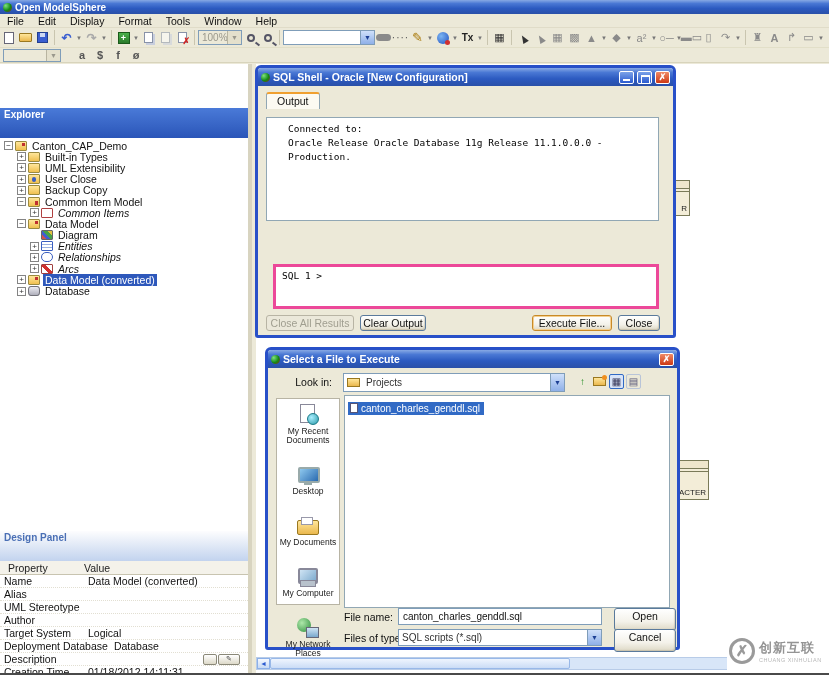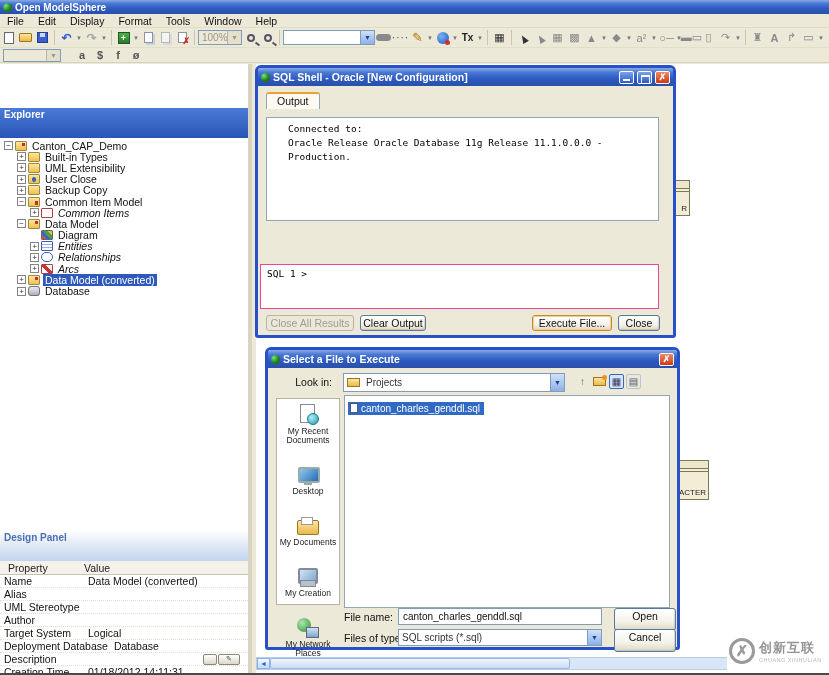--- a/index.html
+++ b/index.html
@@ -132,21 +132,21 @@
     text-align:center;line-height:11px;}
   .dlg-body{position:relative;background:#ece9d8;}
   
   #sqlShell{left:255px;top:2px;width:421px;height:273px;z-index:5;}
   #sqlShell .dlg-body{height:249px;}
   .tab{position:absolute;left:8px;top:6px;height:17px;padding:1px 10px 0;background:#fcfaf2;
     border:1px solid #91a7b4;border-bottom:none;border-top:2px solid #f0a030;border-radius:3px 3px 0 0;
     font-size:10.5px;color:#111;}
   .outbox{position:absolute;left:8px;top:23px;right:14px;height:104px;background:#fff;border:1px solid #91a7b4;
     padding:4px 21px;font-family:"DejaVu Sans Mono",monospace;font-size:9.5px;line-height:14px;color:#000;margin-top:8px;}
-  .inbox{position:absolute;left:2px;top:178px;right:14px;height:45px;background:#fff;border:1px solid #ec4899;
+  .inbox{position:absolute;left:15px;top:178px;right:14px;height:45px;background:#fff;border:3px solid #ec4899;
     padding:3px 6px;font-family:"DejaVu Sans Mono",monospace;font-size:9.5px;color:#000;}
   .btnrow{position:absolute;left:8px;right:13px;top:229px;display:flex;gap:6px;align-items:center;}
   .btn{height:16px;font-size:10.5px;color:#111;border:1px solid #5a7a9c;border-radius:3px;text-align:center;
     line-height:14px;background:linear-gradient(180deg,#ffffff,#f4f2ea 60%,#ded9c6);
     box-shadow:inset -1px -1px 1px rgba(150,140,110,.3);}
   .btn.dis{color:#a09e90;border-color:#b8b4a4;background:#ebe8da;box-shadow:none;}
   .btn.focused{border-color:#c88a28;box-shadow:inset 0 0 0 1px #f5cf8e;}
   .spacer{flex:1;}
   
   #fileDlg{left:265px;top:284px;width:415px;height:303px;z-index:6;}
@@ -542,21 +542,21 @@
             <div class="place">
               <div class="pic pic-desktop"></div>
               <div class="plbl">Desktop</div>
             </div>
             <div class="place">
               <div class="pic pic-docs"></div>
               <div class="plbl">My Documents</div>
             </div>
             <div class="place">
               <div class="pic pic-computer"></div>
-              <div class="plbl">My Creation</div>
+              <div class="plbl">My Computer</div>
             </div>
             <div class="place">
               <div class="pic pic-network"></div>
               <div class="plbl">My Network Places</div>
             </div>
           </div>
         <div class="flist" id="flist"><div class="fitem">
               <span class="fdoc"></span>
               <span>canton_charles_genddl.sql</span>
             </div></div>

